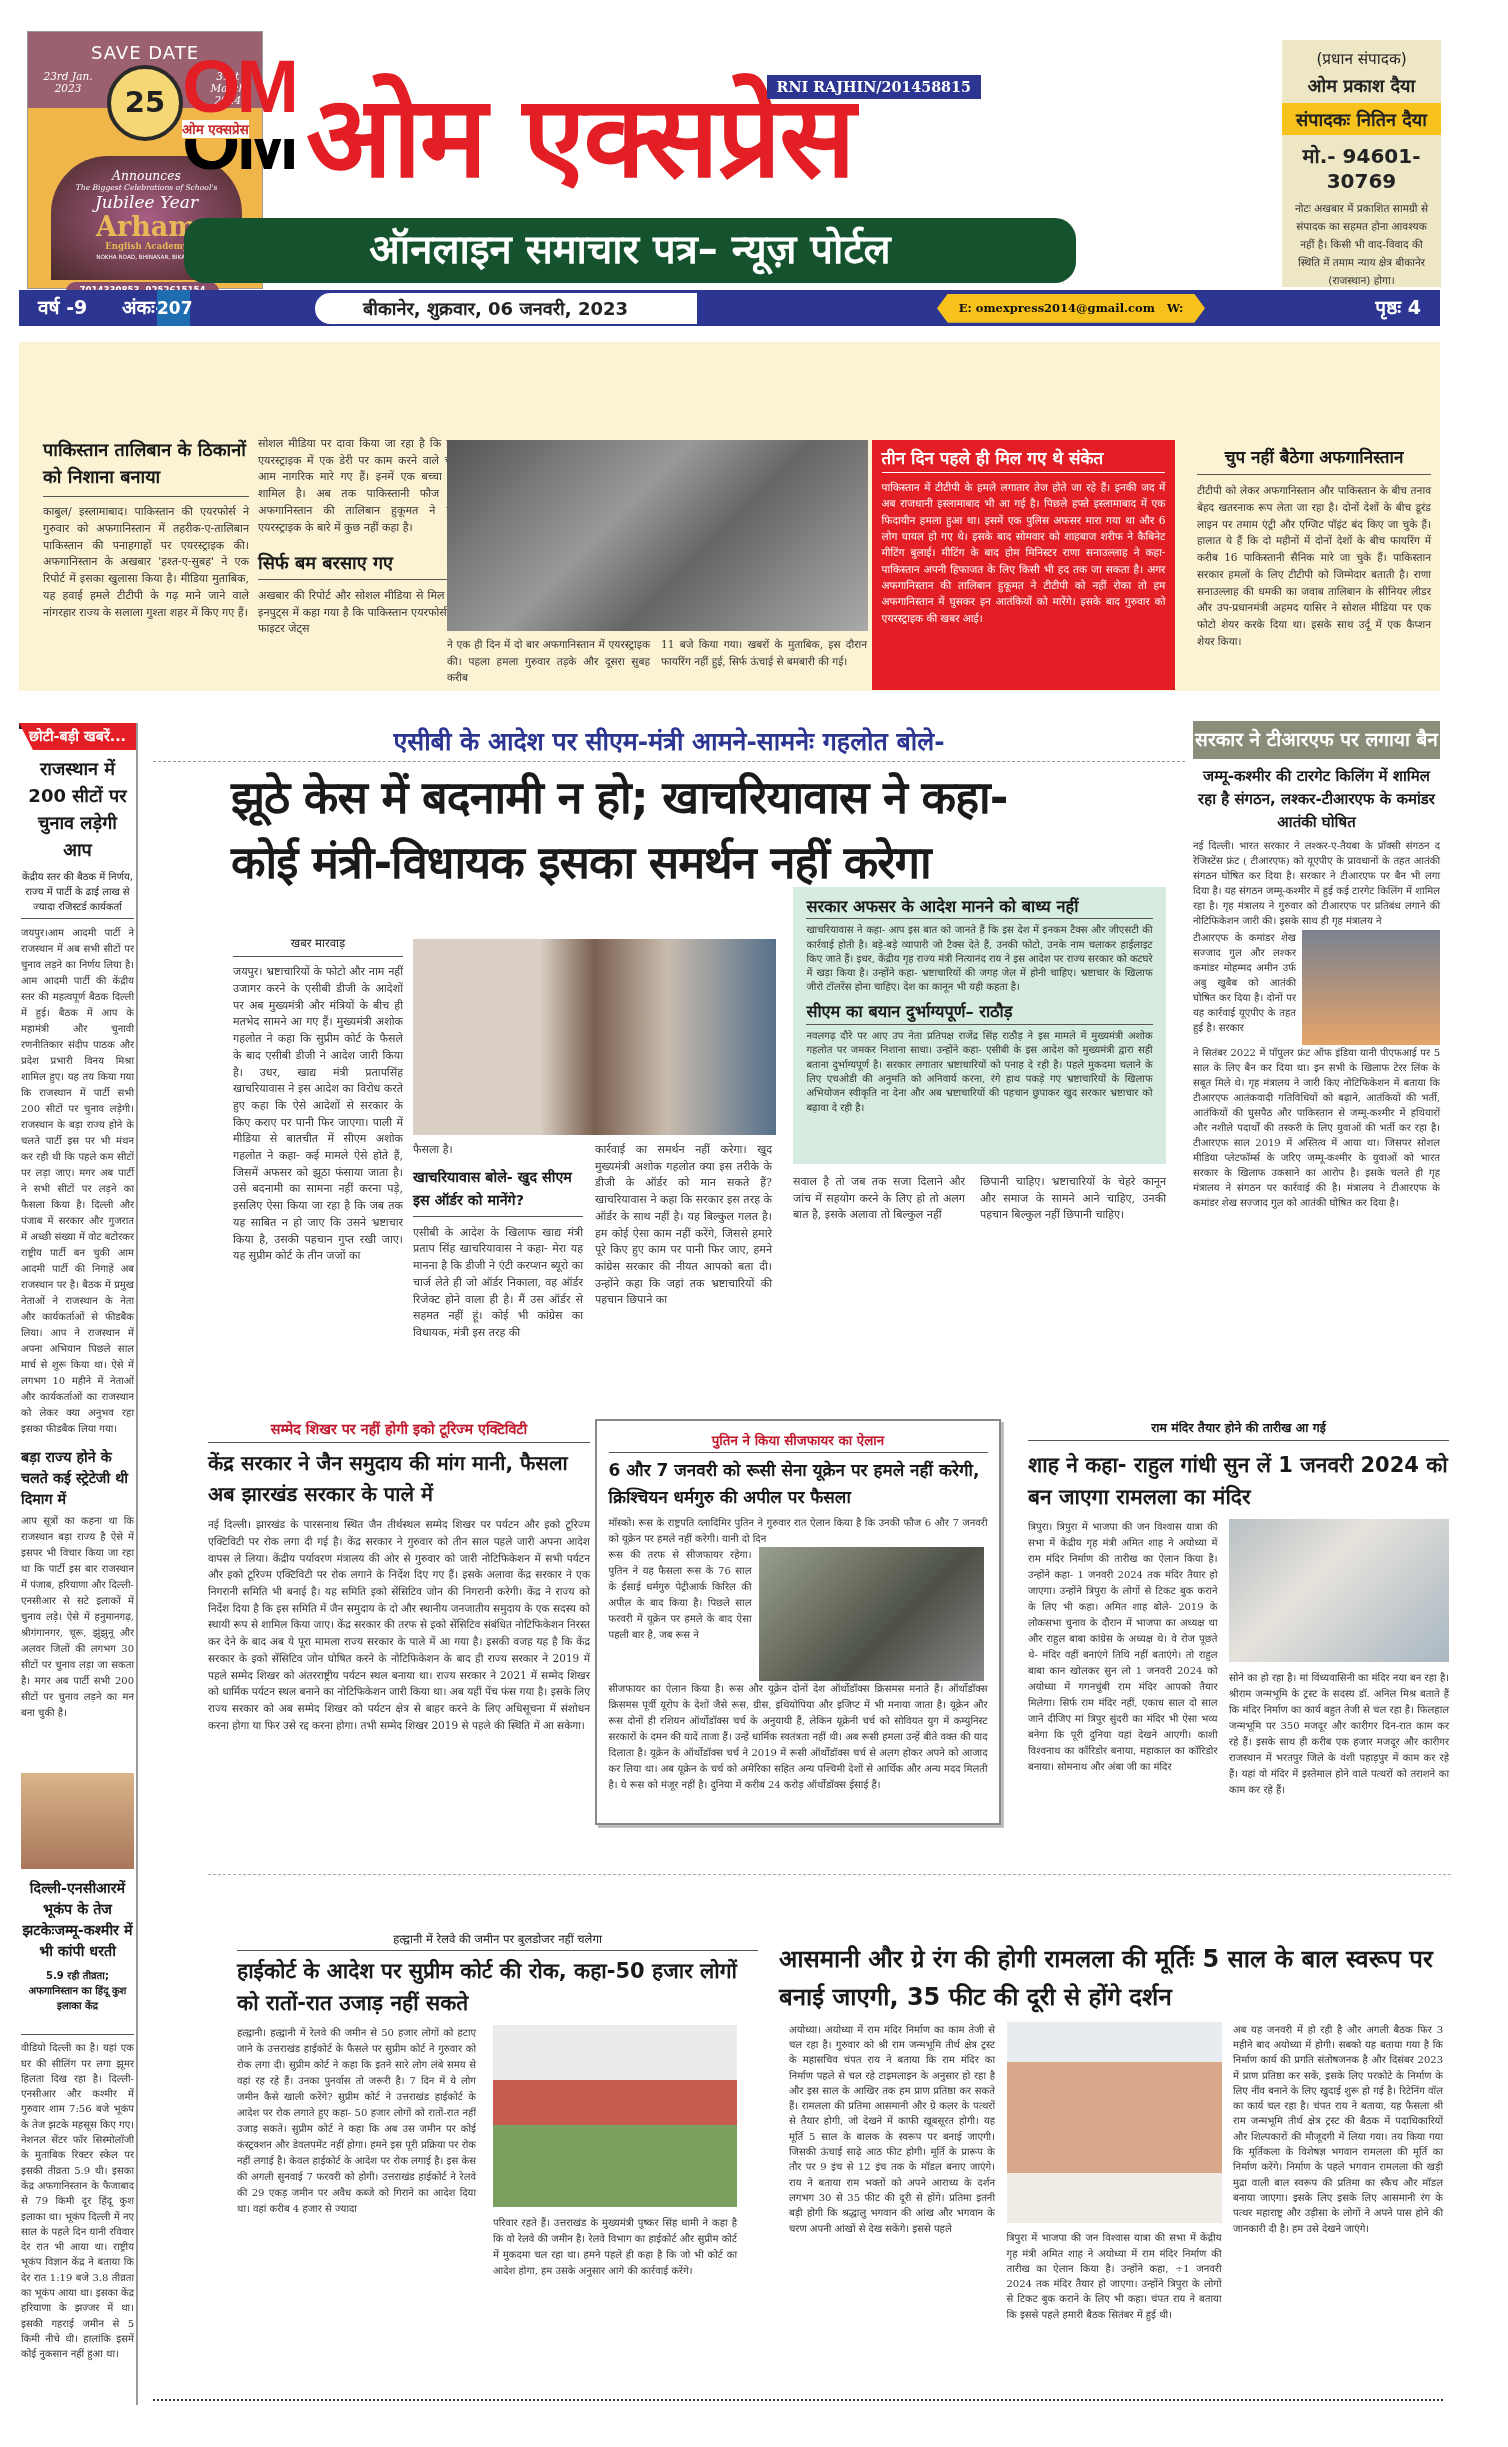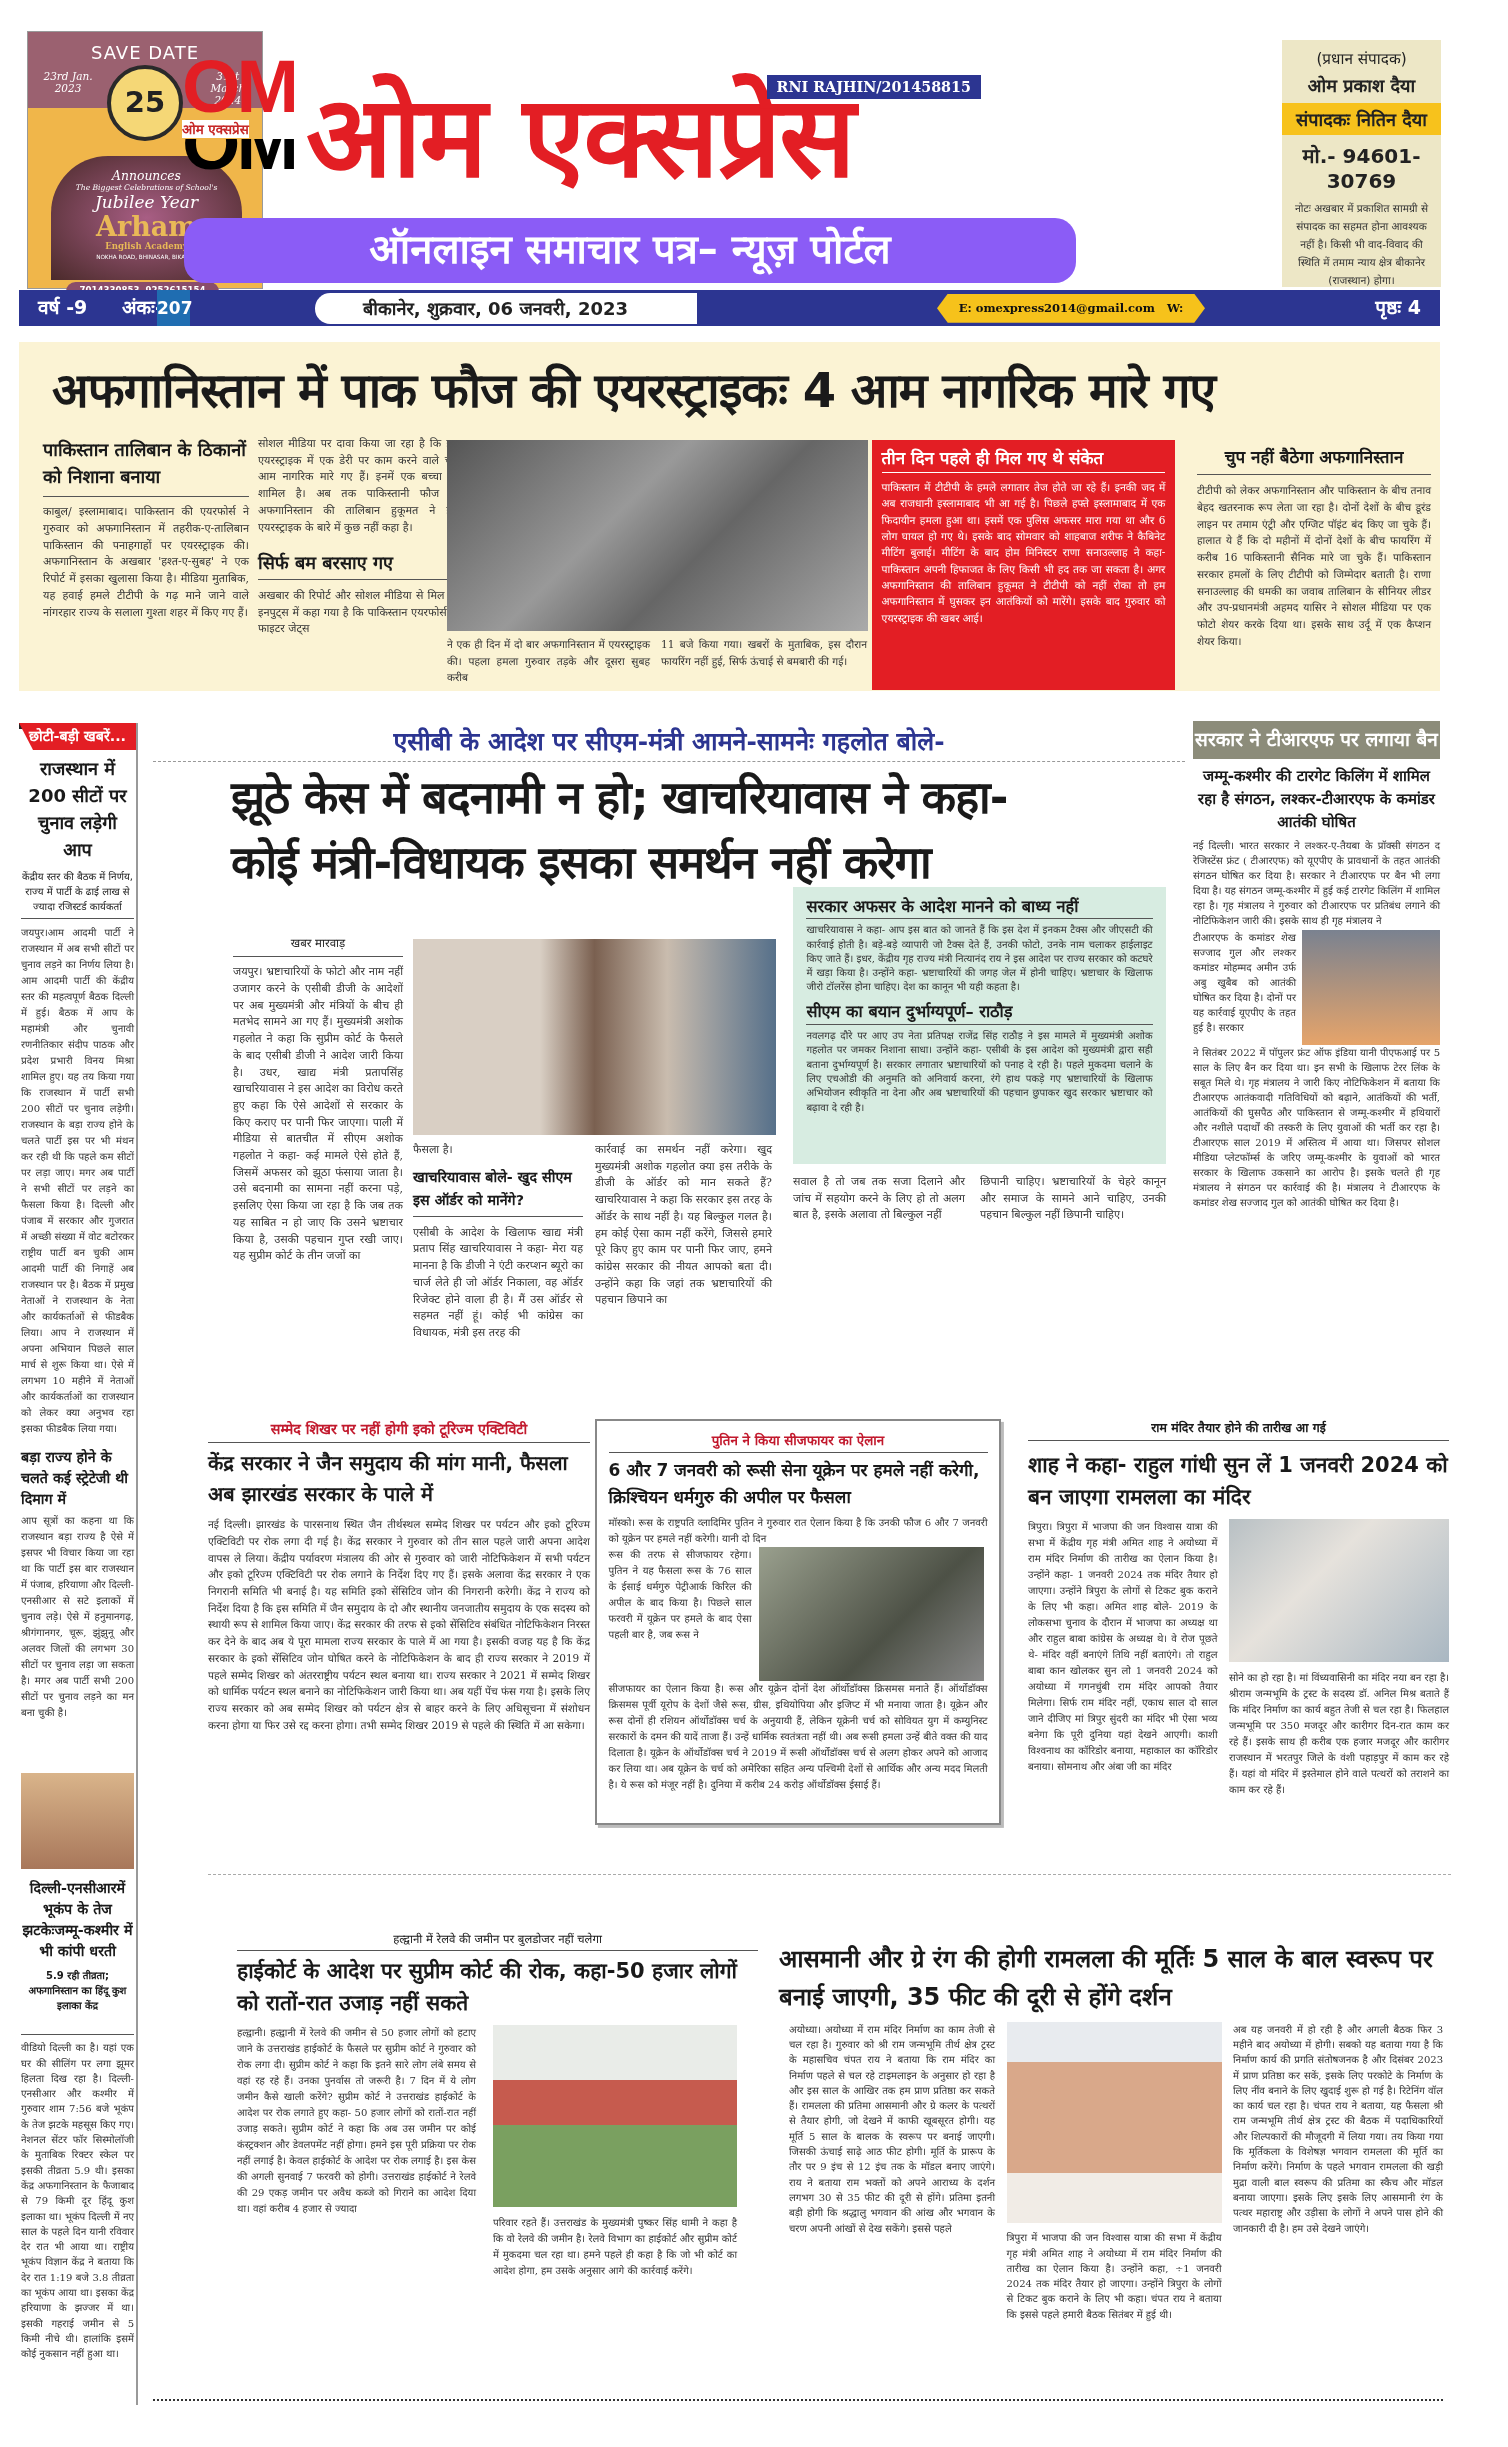--- a/index.html
+++ b/index.html
@@ -26,21 +26,21 @@
   .ad .addr { font-size: 5.7px; margin-top: 3.8px; }
   .ad .phone { position: absolute; left: 38px; bottom: -9.6px; width: 153px; background: #8a4d6a; color: #fff; font-size: 8.6px; font-weight: bold; text-align: center; border-radius: 9.6px 9.6px 0 0; padding: 2.9px; }
 
   .logo-om { left: 182px; top: 53px; width: 108px; height: 158px; }
   .logo-om .topred { font-size: 75px; font-weight: bold; color: #e31e24; line-height: 67px; letter-spacing: -3.8px; font-family: "Liberation Sans", sans-serif; position: absolute; top: 0; left: 0; }
   .logo-om .botblk { font-size: 75px; font-weight: bold; color: #000; line-height: 67px; letter-spacing: -3.8px; font-family: "Liberation Sans", sans-serif; position: absolute; top: 86px; left: 0; }
   .logo-om .mini { position: absolute; top: 67px; left: 0; font-size: 13.4px; font-weight: bold; color: #c62828; white-space: nowrap; background: #fff; }
 
   .title-main { left: 306px; top: 75px; font-size: 113px; font-weight: bold; color: #e31e24; line-height: 124px; letter-spacing: -1.9px; white-space: nowrap; font-family: "DejaVu Sans", sans-serif; }
   .rni { left: 767px; top: 75px; background: #2c3591; color: #fff; font-family: "DejaVu Serif", serif; font-weight: bold; font-size: 14.3px; padding: 3.8px 9.6px; }
-  .portal { left: 184px; top: 218px; width: 128%; max-width: 892px; height: 65px; background: #8b5cf6; border-radius: 21px; color: #fff; font-size: 40px; font-weight: bold; text-align: center; line-height: 63px; white-space: nowrap; }
+  .portal { left: 184px; top: 218px; width: 128%; max-width: 892px; height: 65px; background: #14532d; border-radius: 21px; color: #fff; font-size: 40px; font-weight: bold; text-align: center; line-height: 63px; white-space: nowrap; }
 
   .editor-box { left: 1282px; top: 40px; width: 159px; height: 247px; background: #ede7c6; text-align: center; }
   .editor-box .t1 { font-size: 15.3px; margin-top: 7.6px; color: #222; }
   .editor-box .t2 { font-size: 18px; font-weight: bold; color: #222; margin-top: 5.7px; }
   .editor-box .t3 { background: #f7c21c; font-size: 18px; font-weight: bold; color: #222; margin-top: 5.7px; padding: 3.8px 0; }
   .editor-box .t4 { font-size: 20px; font-weight: bold; color: #222; margin-top: 7.6px; }
   .editor-box .t5 { font-size: 10.5px; color: #333; line-height: 18px; margin-top: 5.7px; padding: 0 5.7px; }
 
   .navbar { left: 19px; top: 290px; width: 1421px; height: 36px; background: #2c3591; color: #fff; }
   .navbar .yr { position: absolute; left: 19px; top: 3.8px; font-size: 19px; font-weight: bold; }
@@ -109,21 +109,20 @@
   <span class="ank">अंकः-</span>
   <span class="ankval">207</span>
   <span class="date">बीकानेर, शुक्रवार, 06 जनवरी, 2023</span>
   <span class="contact">
     <a>E: omexpress2014@gmail.com</a>&nbsp;&nbsp;&nbsp;<a>W: omexpress.in</a>
   </span>
   <span class="page">पृष्ठः 4</span>
 </div>
 
 <div class="abs lead">
-  <h1>अफगानिस्तान में पाक फौज की एयरस्ट्राइकः 4 आम नागरिक मारे गए</h1>
 
   <div class="abs" style="left:24px; top:94px; width:206px;">
     <div class="hd rule" style="font-size:18px; line-height:27px; padding-bottom:5.7px;">पाकिस्तान तालिबान के ठिकानों को निशाना बनाया</div>
     <p class="body" style="margin-top:7.6px;">काबुल/ इस्लामाबाद। पाकिस्तान की एयरफोर्स ने गुरुवार को अफगानिस्तान में तहरीक-ए-तालिबान पाकिस्तान की पनाहगाहों पर एयरस्ट्राइक की। अफगानिस्तान के अखबार 'हश्त-ए-सुबह' ने एक रिपोर्ट में इसका खुलासा किया है। मीडिया मुताबिक, यह हवाई हमले टीटीपी के गढ़ माने जाने वाले नांगरहार राज्य के सलाला गुश्ता शहर में किए गए हैं।</p>
   </div>
 
   <div class="abs" style="left:239px; top:94px; width:201px;">
     <p class="body">सोशल मीडिया पर दावा किया जा रहा है कि इस एयरस्ट्राइक में एक डेरी पर काम करने वाले चार आम नागरिक मारे गए हैं। इनमें एक बच्चा भी शामिल है। अब तक पाकिस्तानी फौज या अफगानिस्तान की तालिबान हुकूमत ने इस एयरस्ट्राइक के बारे में कुछ नहीं कहा है।</p>
     <div class="hd rule" style="font-size:18px; margin-top:13.4px; padding-bottom:5.7px;">सिर्फ बम बरसाए गए</div>
     <p class="body" style="margin-top:7.6px;">अखबार की रिपोर्ट और सोशल मीडिया से मिल रहे इनपुट्स में कहा गया है कि पाकिस्तान एयरफोर्स के फाइटर जेट्स</p>

